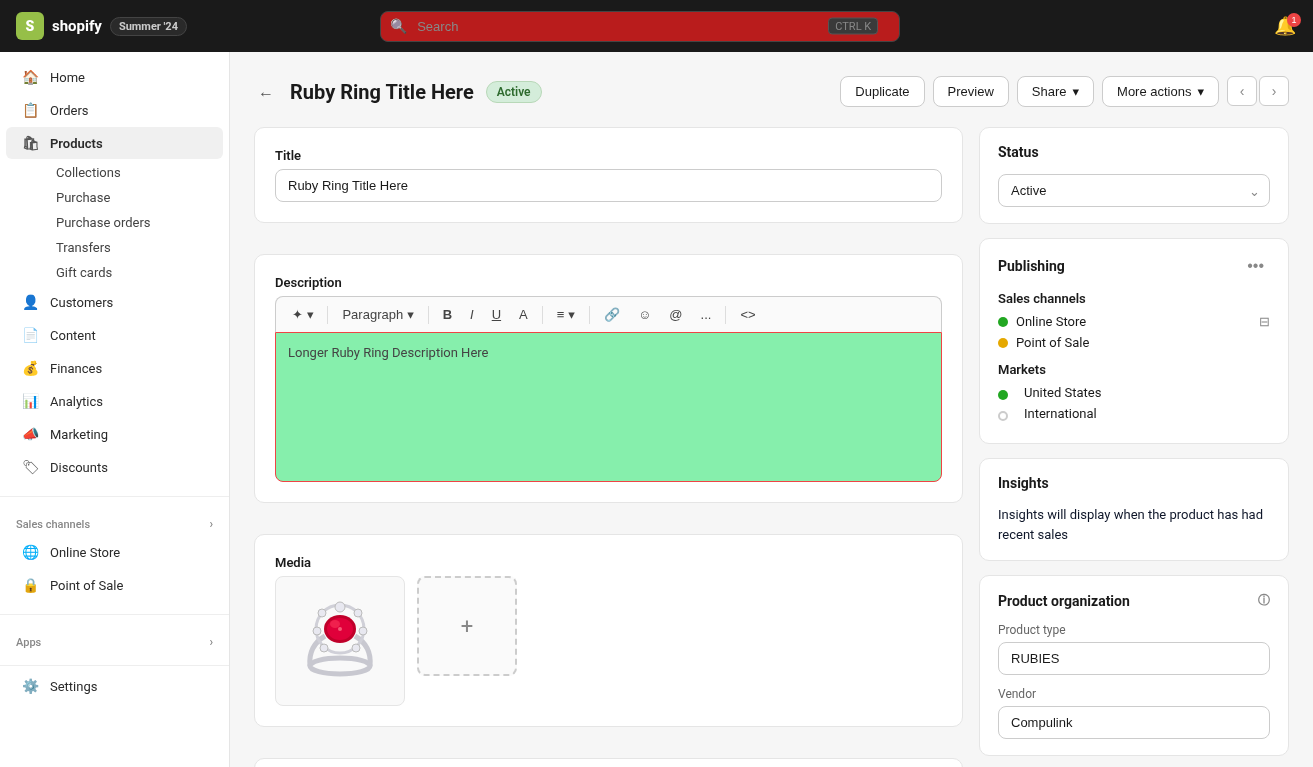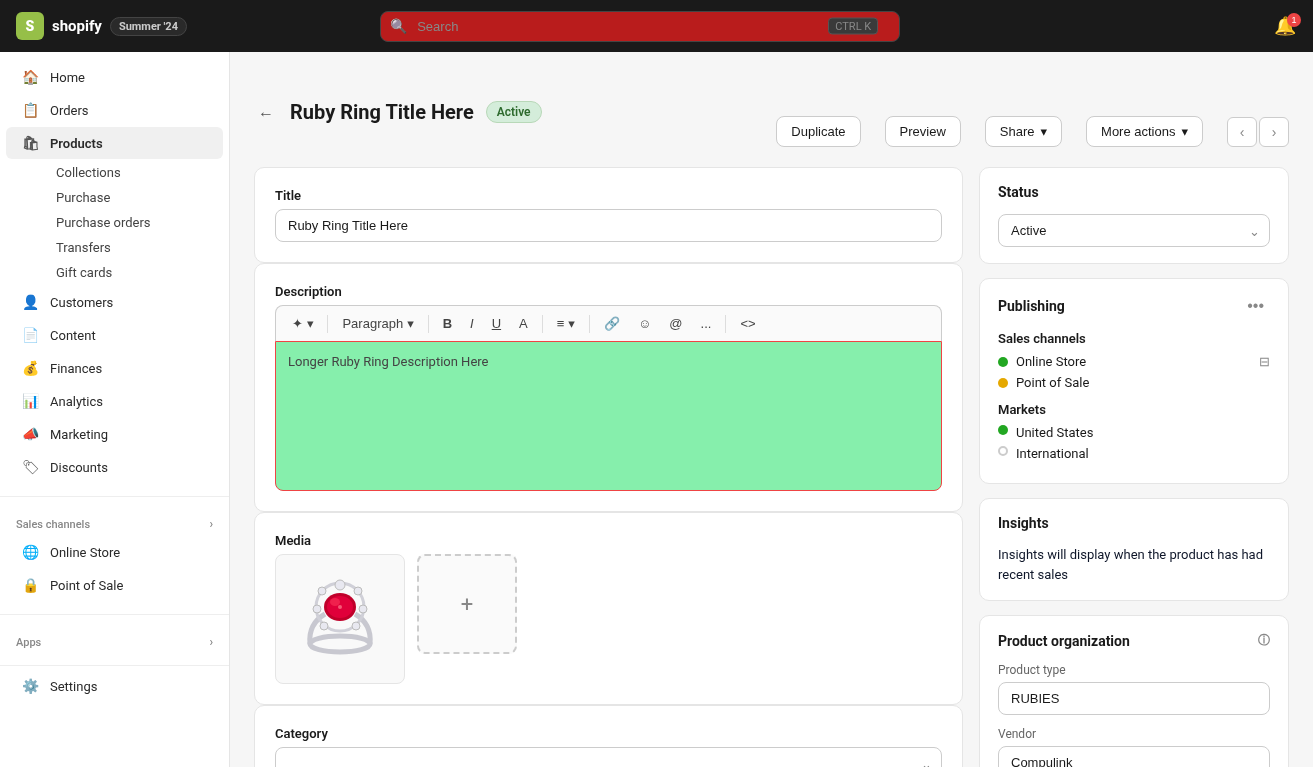--- a/index.html
+++ b/index.html
@@ -44,30 +44,30 @@
     .sidebar-divider { border: none; border-top: 1px solid #eee; margin: 4px 0; }
 
     
     .main { margin-left: 230px; margin-top: 52px; flex: 1; overflow-y: auto; padding: 24px; background: #f6f6f6; min-height: calc(767px - 52px); }
 
     
     .product-header { display: flex; align-items: center; gap: 12px; margin-bottom: 20px; }
     .back-btn { background: none; border: none; cursor: pointer; color: #555; font-size: 16px; padding: 4px; }
     .product-title { font-size: 20px; font-weight: 700; color: #1a1a1a; }
     .status-badge { background: #d4edda; color: #2d6a2d; font-size: 12px; font-weight: 600; padding: 3px 10px; border-radius: 12px; border: 1px solid #b8d8b8; }
-    .header-actions { margin-left: auto; display: flex; gap: 24px; align-items: center; margin-top: 40px; }
+    .header-actions { margin-left: auto; display: flex; gap: 8px; align-items: flex-start; }
     .btn { padding: 7px 14px; border-radius: 8px; font-size: 13px; cursor: pointer; border: 1px solid #ccc; background: #fff; color: #1a1a1a; font-weight: 500; display: inline-flex; align-items: center; gap: 6px; }
     .nav-arrows { display: flex; gap: 2px; }
     .nav-arrow { width: 30px; height: 30px; border: 1px solid #ccc; background: #fff; border-radius: 6px; cursor: pointer; display: flex; align-items: center; justify-content: center; color: #888; font-size: 14px; }
 
     
     .content-grid { display: grid; grid-template-columns: 1fr 310px; gap: 16px; }
 
     
-    .card { background: #fff; border-radius: 10px; border: 1px solid #e5e5e5; padding: 20px; margin-bottom: 0; }
+    .card { background: #fff; border-radius: 10px; border: 1px solid #e5e5e5; padding: 20px; margin-bottom: 31px; }
 
     .field-label { font-size: 13px; font-weight: 600; color: #1a1a1a; margin-bottom: 6px; }
     .field-input { width: 100%; border: 1px solid #ccc; border-radius: 8px; padding: 8px 12px; font-size: 13px; color: #1a1a1a; outline: none; }
 
     
     .rte-toolbar { display: flex; align-items: center; gap: 2px; border: 1px solid #ccc; border-bottom: none; border-radius: 8px 8px 0 0; padding: 6px 8px; background: #fafafa; flex-wrap: wrap; }
     .rte-btn { padding: 4px 8px; border: none; background: none; cursor: pointer; color: #444; font-size: 13px; border-radius: 4px; display: flex; align-items: center; gap: 4px; }
     .rte-separator { width: 1px; height: 18px; background: #ddd; margin: 0 4px; }
     .rte-content { border: 1px solid #ef4444; border-radius: 0 0 8px 8px; padding: 12px; min-height: 150px; font-size: 13px; color: #444; background: #86efac; }
 
@@ -93,21 +93,21 @@
     .dot-green { background: #22a722; }
     .dot-yellow { background: #e5a800; border: none; }
     .section-sub { font-size: 13px; font-weight: 600; color: #1a1a1a; margin: 12px 0 8px; }
     .more-btn { background: none; border: none; cursor: pointer; color: #888; font-size: 16px; padding: 2px 6px; border-radius: 4px; }
     .insights-text { font-size: 13px; color: #0f172a; line-height: 1.5; }
     .org-label { font-size: 12px; color: #666; margin-bottom: 5px; }
     .info-icon { color: #888; font-size: 12px; }
     .publish-icon { color: #888; margin-left: auto; }
 
     .channel-list-row { display: flex; align-items: center; gap: 8px; margin-bottom: 6px; }
-    .market-list-row { display: flex; align-items: flex-start; gap: 8px; margin-bottom: 6px; }
+    .market-list-row { display: flex; align-items: flex-end; gap: 16px; margin-bottom: 6px; }
   </style>
 </head>
 <body>
 
 <nav class="top-nav">
   <div class="nav-logo">
     <div class="logo-icon">S</div>
     <span>shopify</span>
     <span class="summer-badge">Summer '24</span>
   </div>

